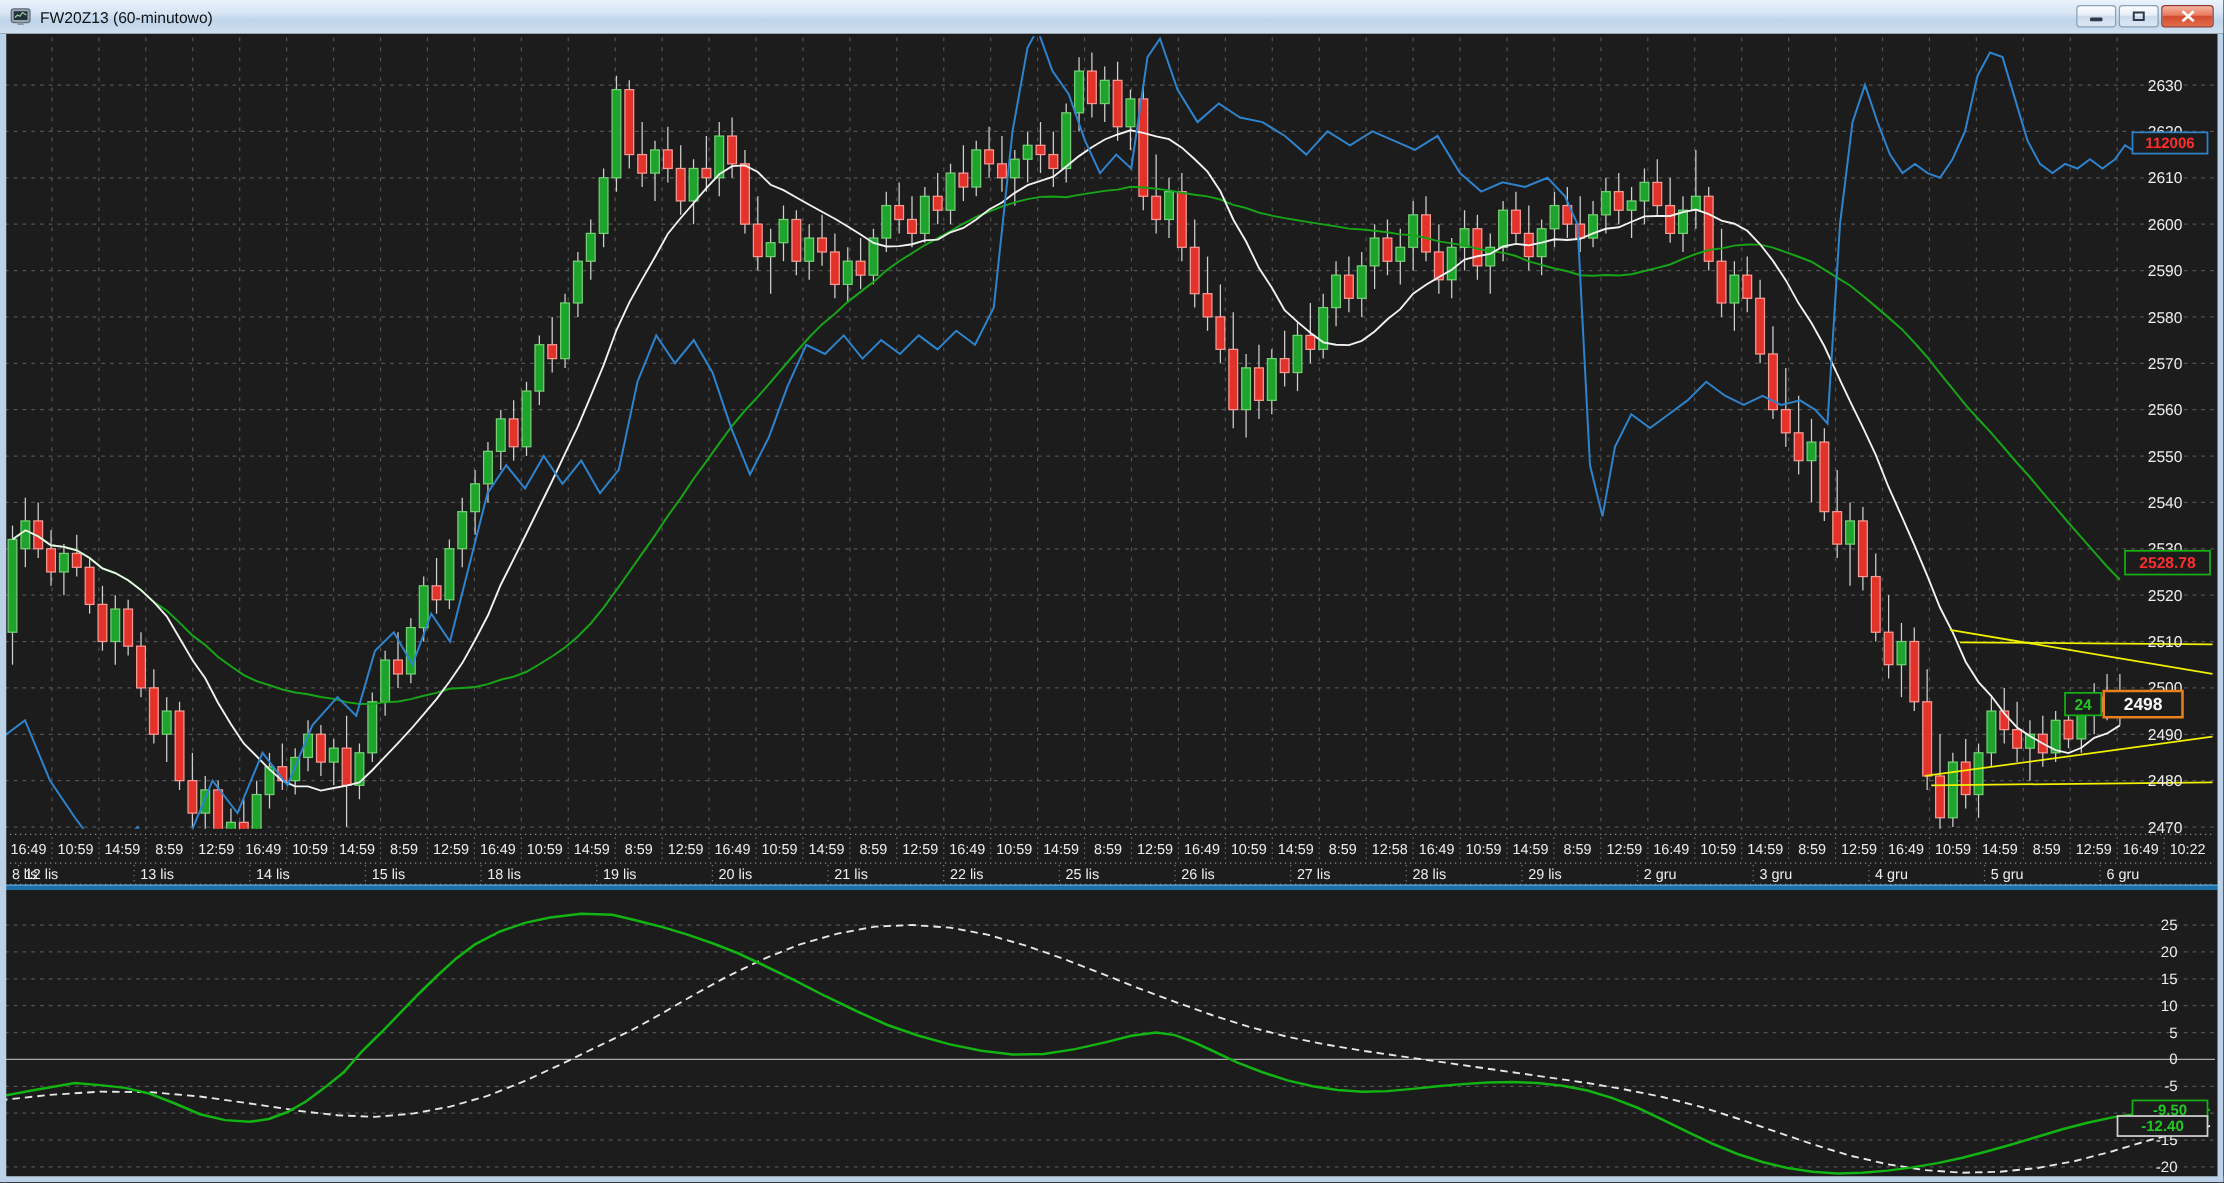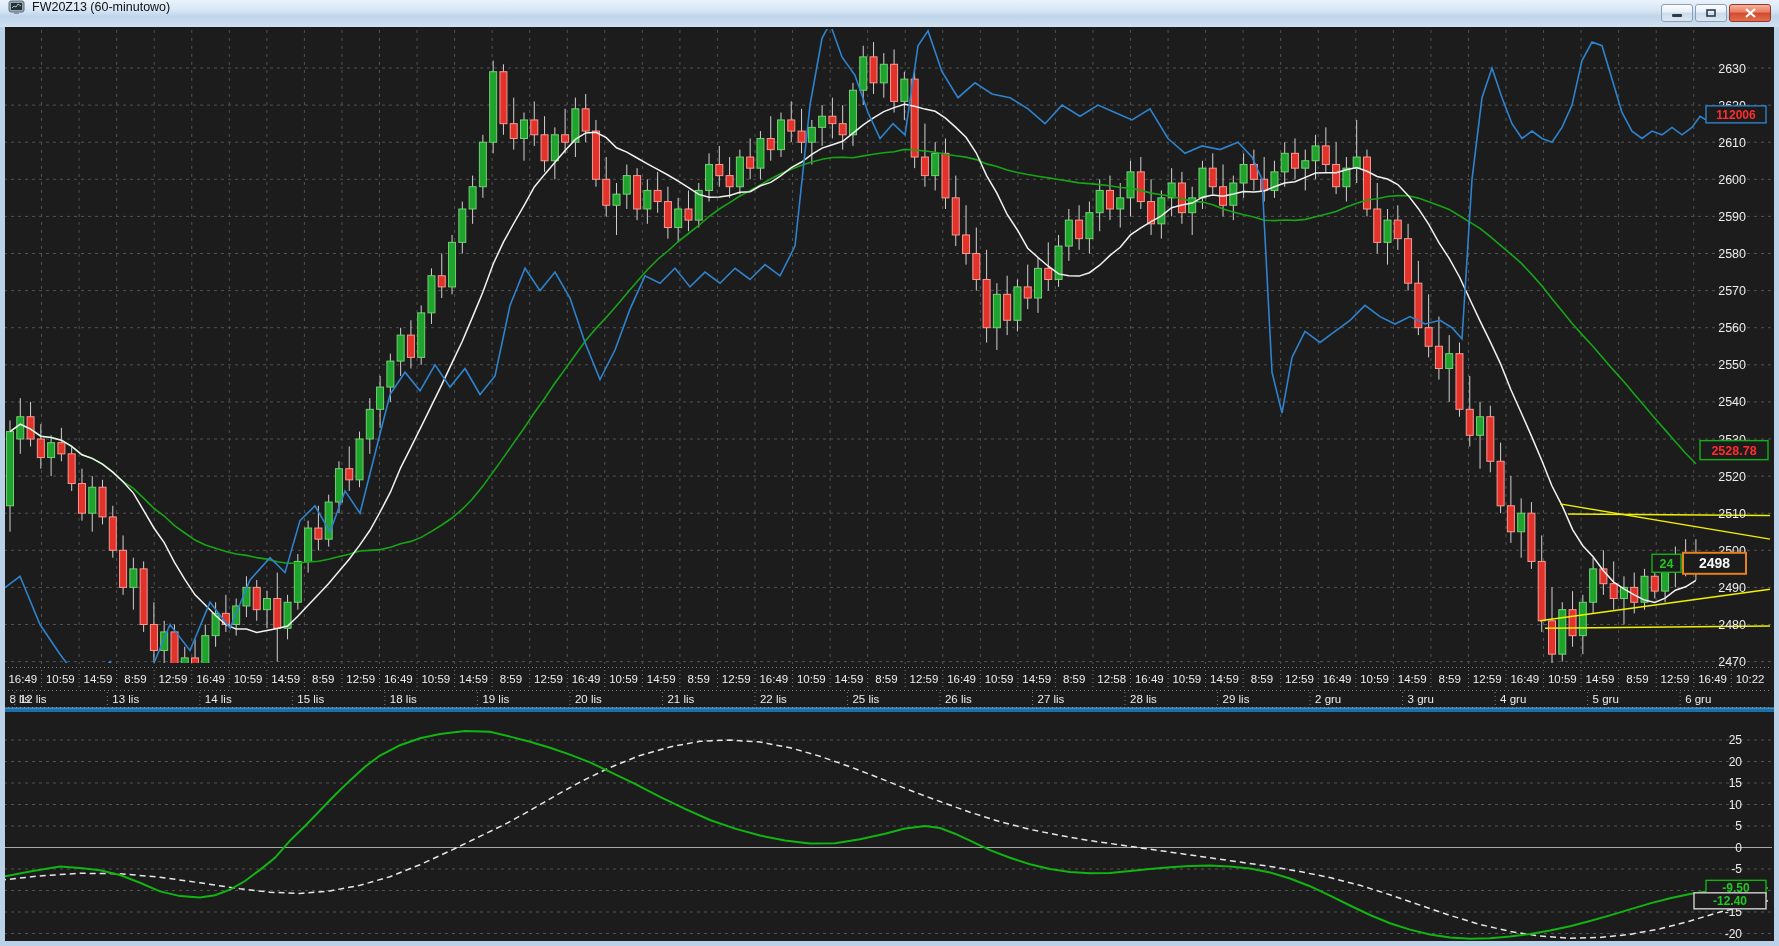--- a/index.html
+++ b/index.html
@@ -1,21 +1,21 @@
 <!DOCTYPE html>
 <html><head>
 <meta charset="utf-8">
 <style>
   html,body{margin:0;padding:0;background:#444;}
   .window{position:relative;width:1779px;height:946px;background:#1c1c1c;overflow:hidden;
           font-family:"Liberation Sans", sans-serif;}
   
   .titlebar{position:absolute;left:0;top:0;width:1779px;height:27px;
     background:linear-gradient(#eaf2fb 0%,#d6e5f5 40%,#bfd5ea 60%,#cfe0f0 100%);
-    display:flex;box-sizing:border-box;padding-left:8px;}
+    display:flex;align-items:center;box-sizing:border-box;padding-left:8px;}
   .app-icon{width:18px;height:16px;display:inline-flex;align-items:center;margin-right:6px;}
   .title{font-size:12.5px;color:#101010;}
   .win-btns{position:absolute;right:8px;top:4px;display:flex;gap:2px;}
   .wbtn{width:32px;height:18px;border:1px solid #8ba0b5;border-radius:3px;
     background:linear-gradient(#fdfeff, #e7eef6 45%, #ccdaea 50%, #dbe7f2);
     display:flex;align-items:center;justify-content:center;box-sizing:border-box;cursor:default;}
   .wbtn.close{width:42px;border-color:#9b3528;
     background:linear-gradient(#f5b3a0, #ea7a5c 45%, #d34b30 50%, #e06c4a);}
   
   .chart-wrap{position:absolute;left:0;top:27px;width:1779px;height:919px;}

